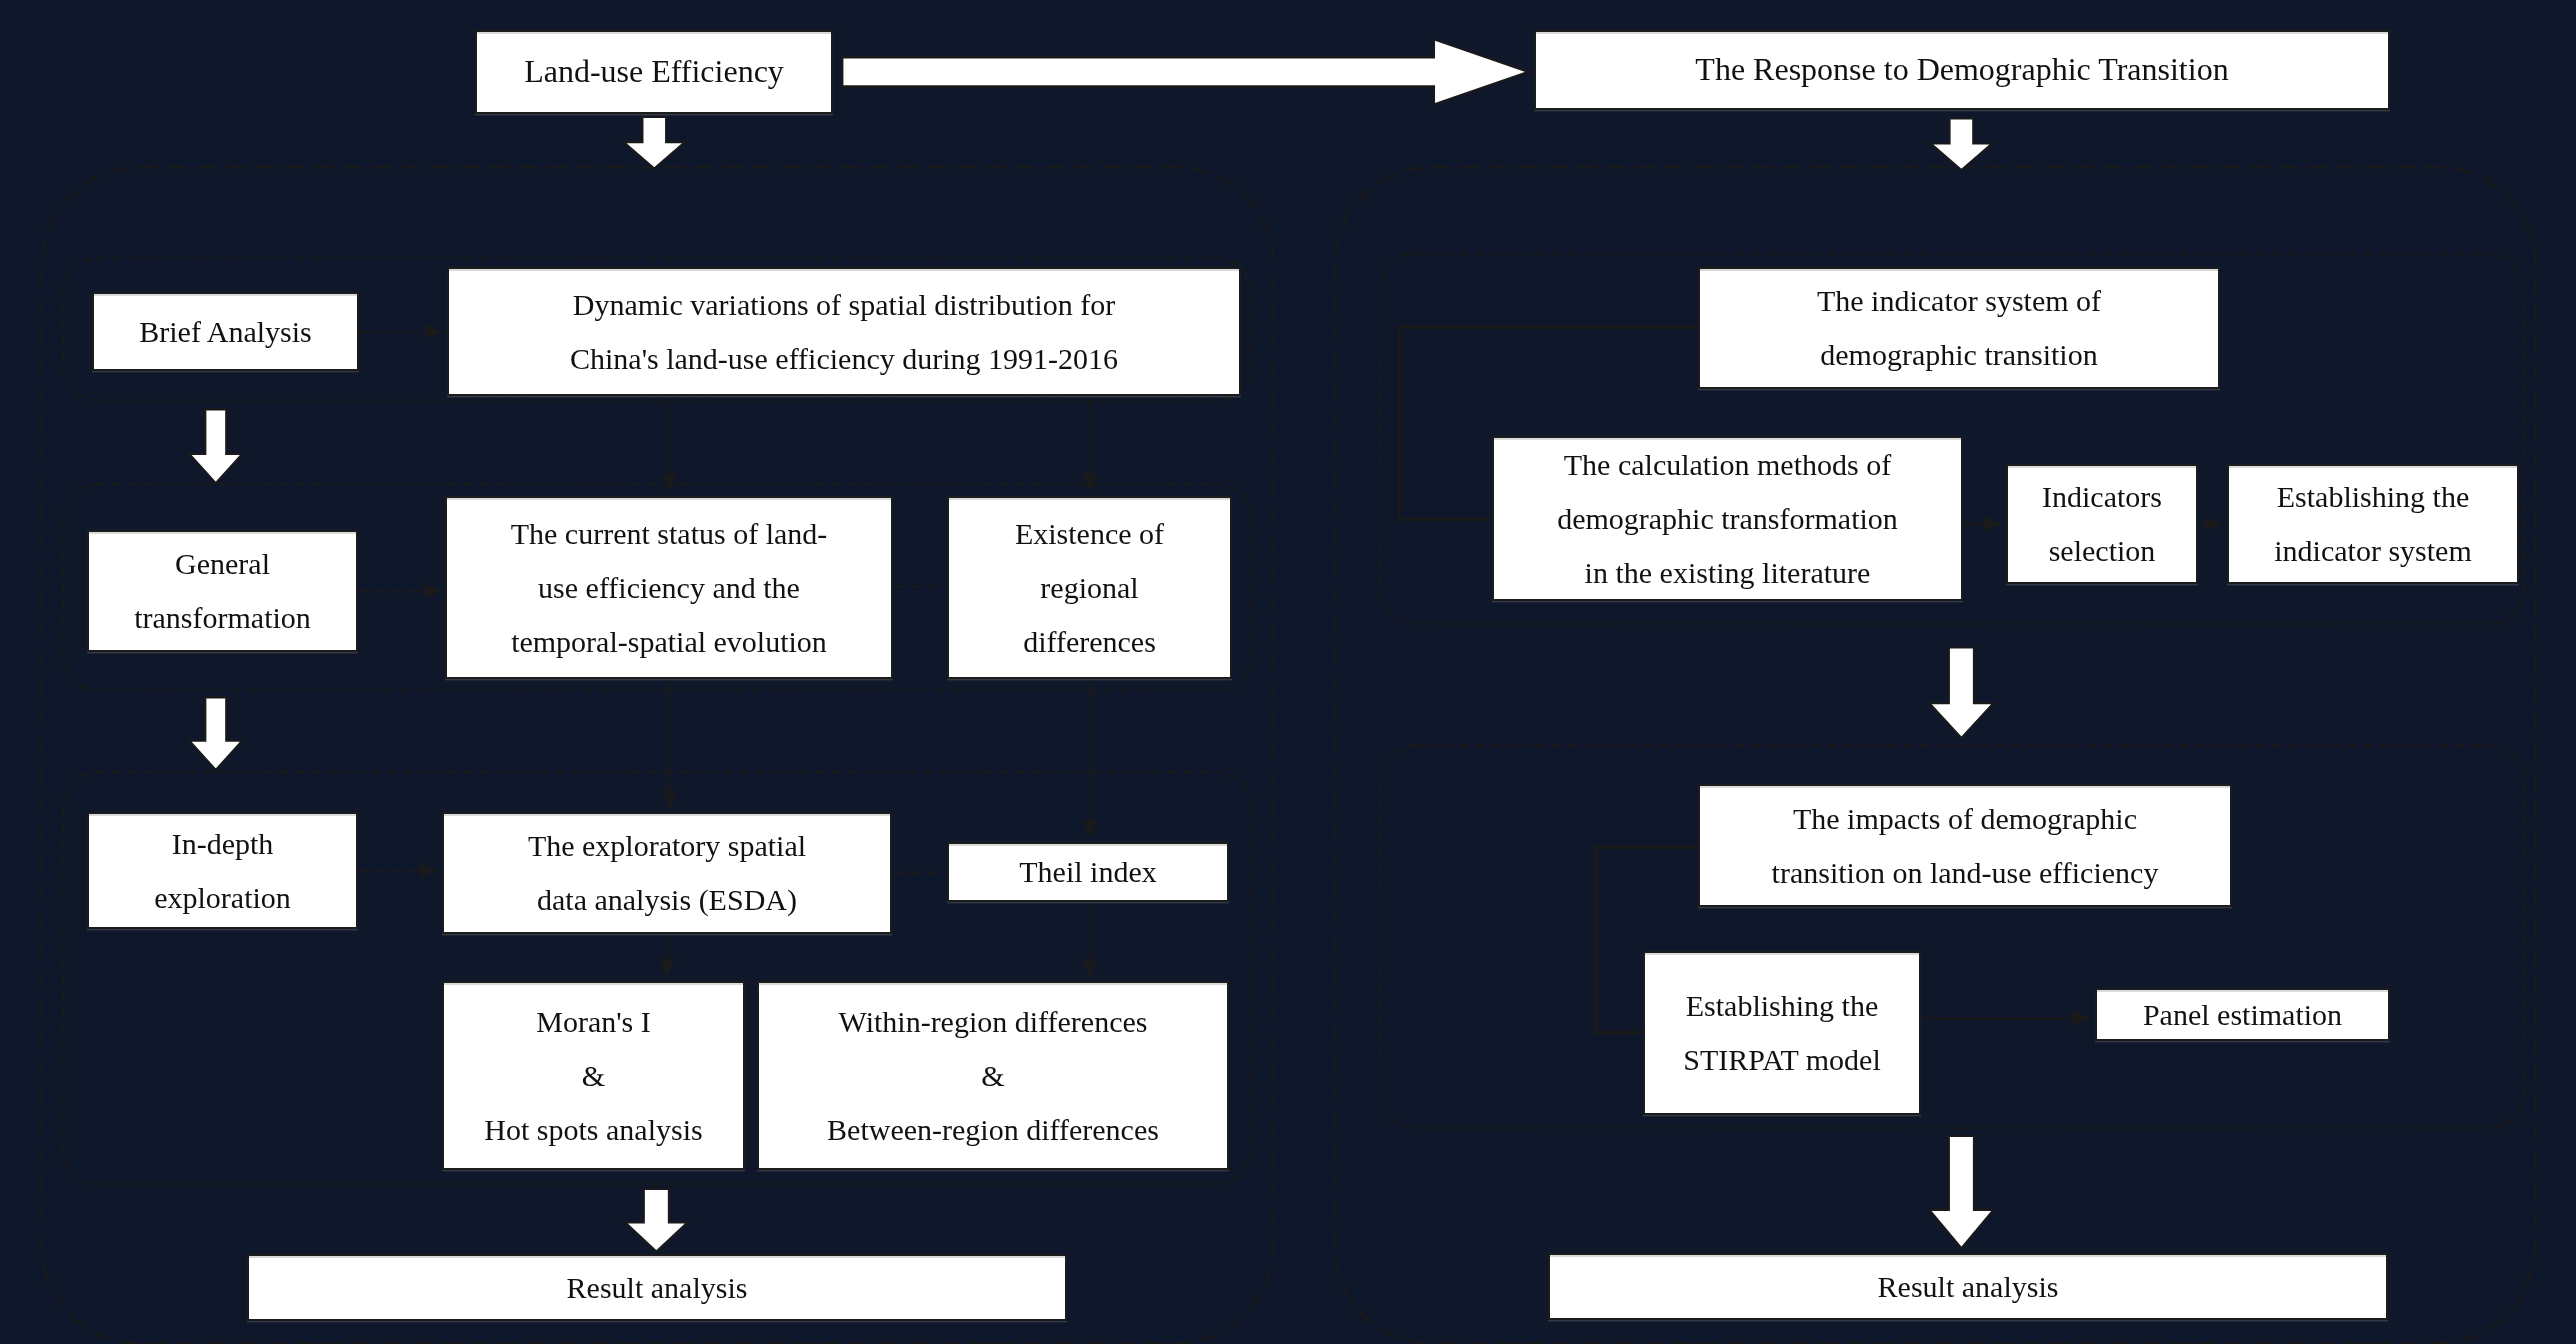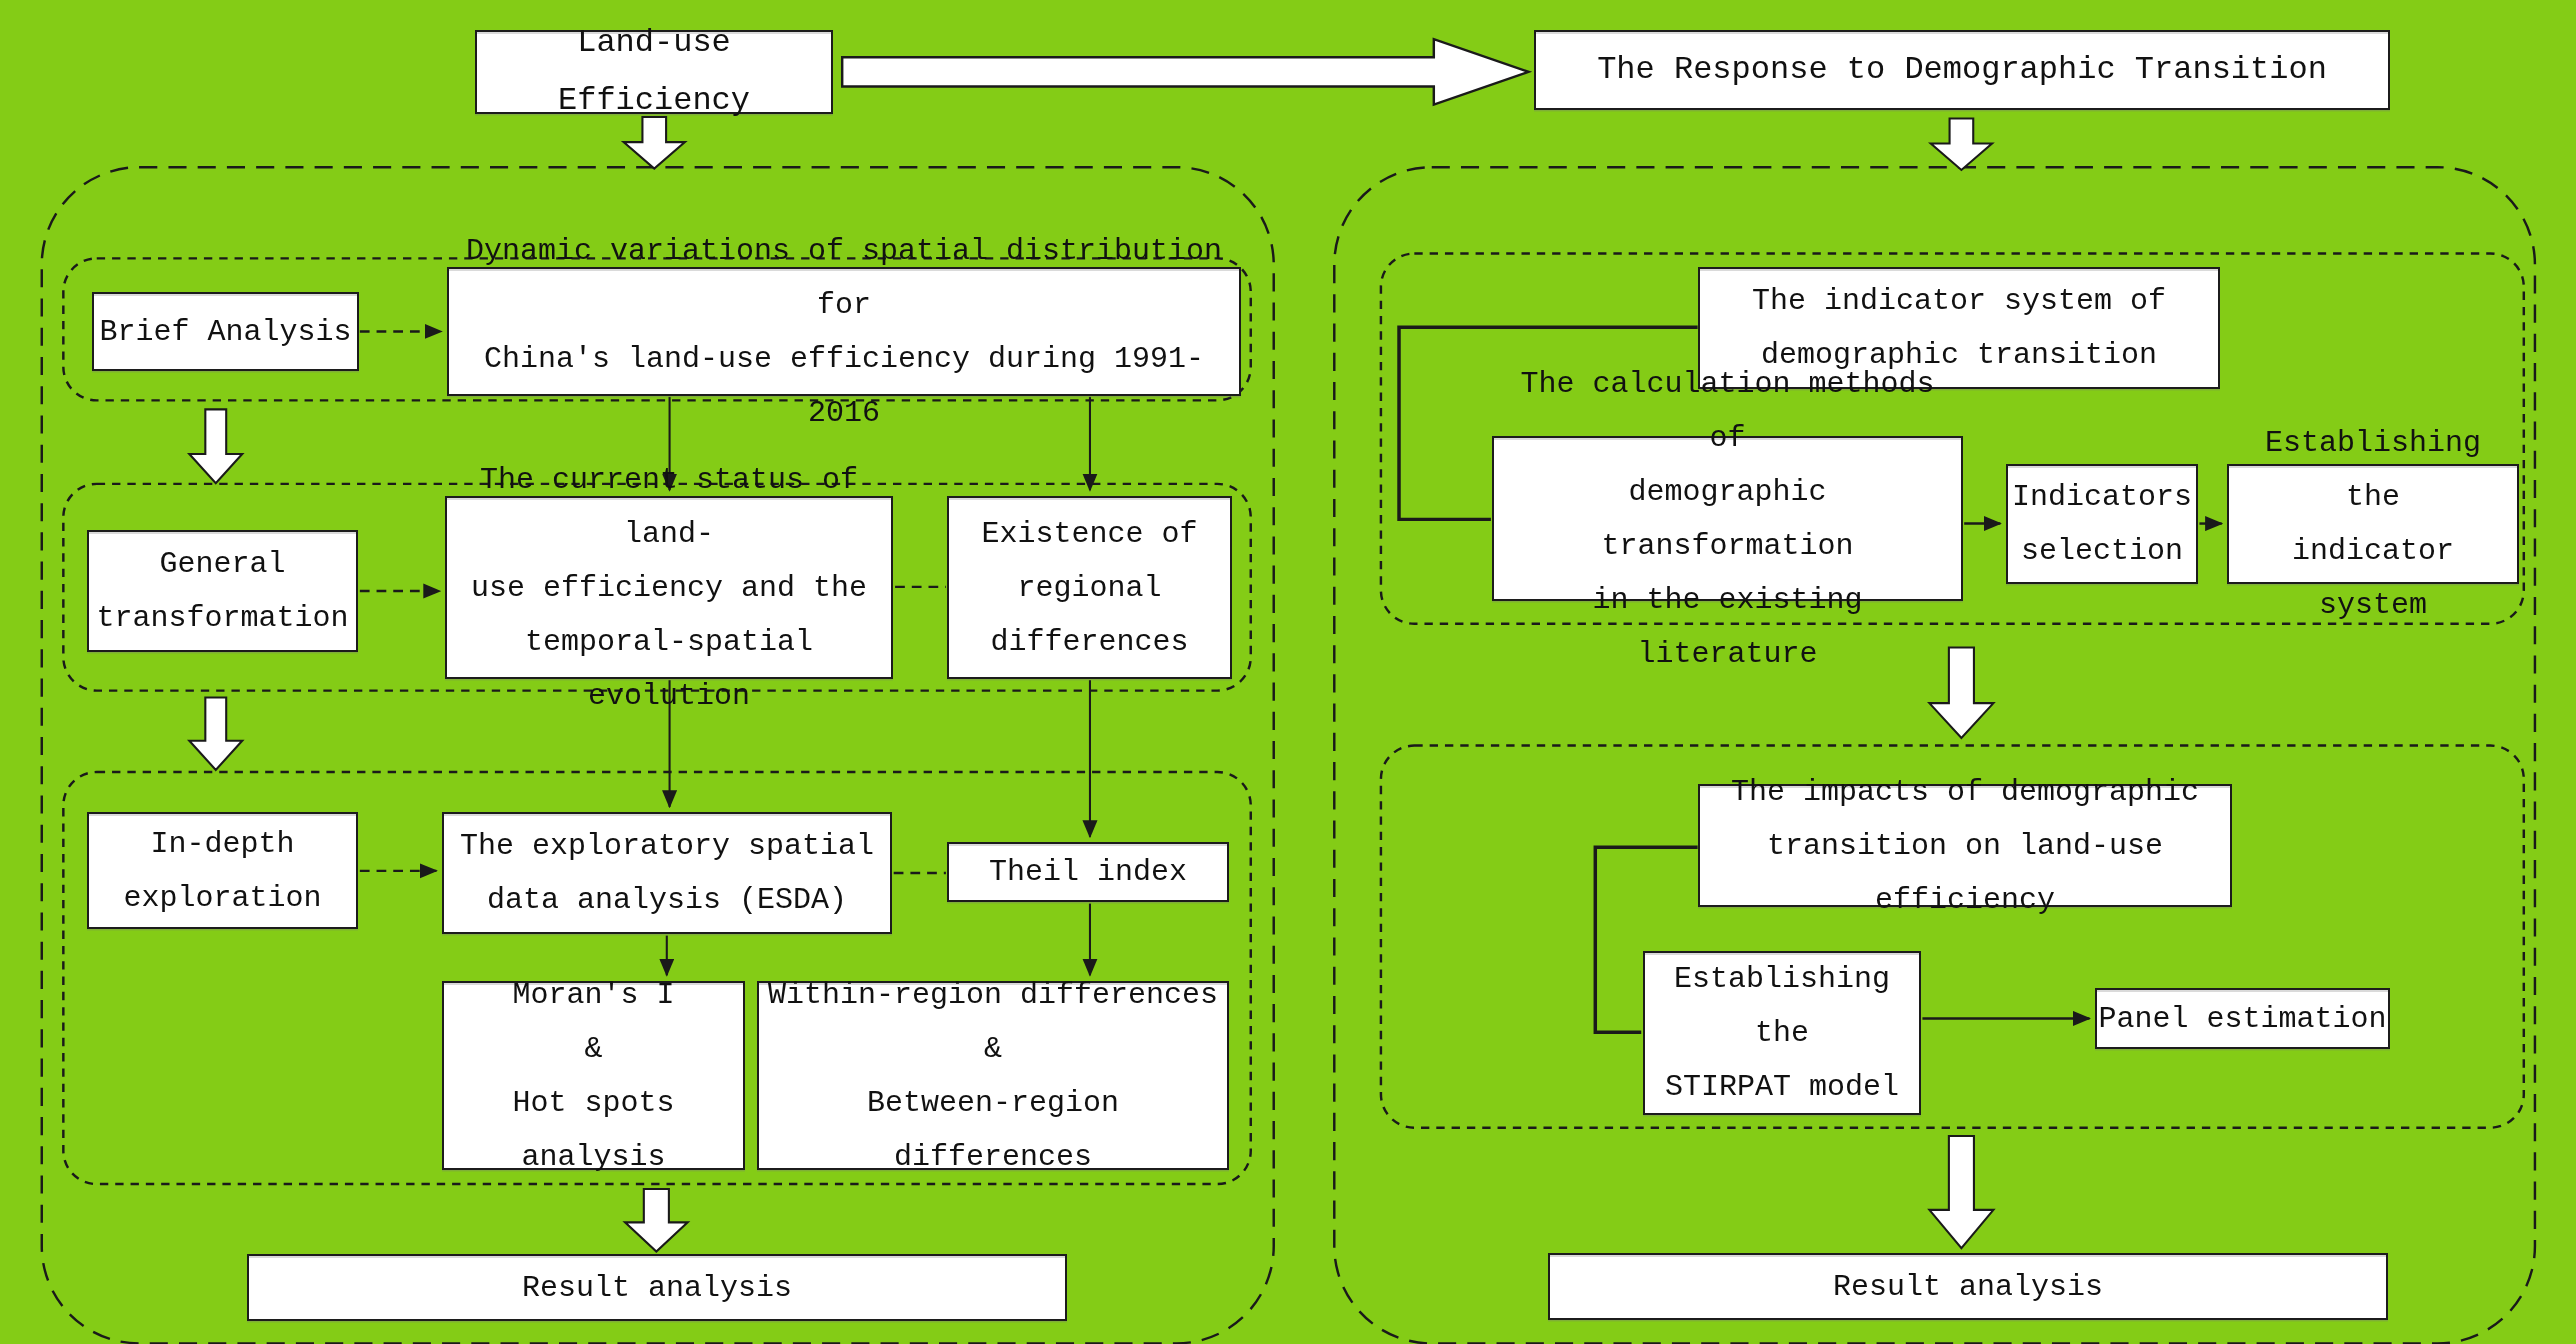--- a/index.html
+++ b/index.html
@@ -1,21 +1,21 @@
 <!DOCTYPE html>
 <html style="font-size:11px"><head>
 <meta charset="utf-8">
 <style>
   html,body{margin:0;padding:0;background:#ffffff;}
   #canvas{
     position:relative;
     width:2576px;
     height:1345px;
-    background:#84cc16;
-    font-family:Liberation Mono, monospace;
+    background:#0f172a;
+    font-family:Liberation Serif, serif;
     color:#111111;
     overflow:hidden;
   }
   #wires{position:absolute;left:0;top:0;z-index:0;}
   .node{
     position:absolute;
     z-index:2;
     box-sizing:border-box;
     background:#ffffff;
     border:2.1px solid #1c1c1c;
@@ -42,21 +42,21 @@
   #n-theil        {left:947px; top:842px; width:282px;  height:60px;}
   #n-moran        {left:442px;  top:981px; width:303px;  height:189px;}
   #n-within       {left:757px; top:981px; width:472px;  height:189px;}
   #n-result-left  {left:247px;  top:1254px; width:820px; height:67px;}
   #n-indicator    {left:1698px; top:267px;  width:522px;  height:122px;}
   #n-calc         {left:1492px; top:436px;  width:471px;  height:165px;}
   #n-indsel       {left:2006px; top:464px;  width:192px;  height:120px;}
   #n-estind       {left:2227px; top:464px;  width:292px;  height:120px;}
   #n-impacts      {left:1698px; top:784px; width:534px;  height:123px;}
   #n-stirpat      {left:1643px; top:951px; width:278px;  height:164px;}
-  #n-panel        {left:2095px; top:988px; width:295px;  height:61px;}
+  #n-panel        {left:2095px; top:988px; width:295px;  height:53px;}
   #n-result-right {left:1548px; top:1253px; width:840px; height:67px;}
 </style>
 </head>
 <body>
 
 <div id="canvas">
 
   <svg id="wires" width="2576" height="1345" viewBox="0 0 3701 1932">
     <defs>
       <marker id="ah" viewBox="0 0 12 10" refX="11" refY="5" markerWidth="26" markerHeight="22" orient="auto" markerUnits="userSpaceOnUse">

